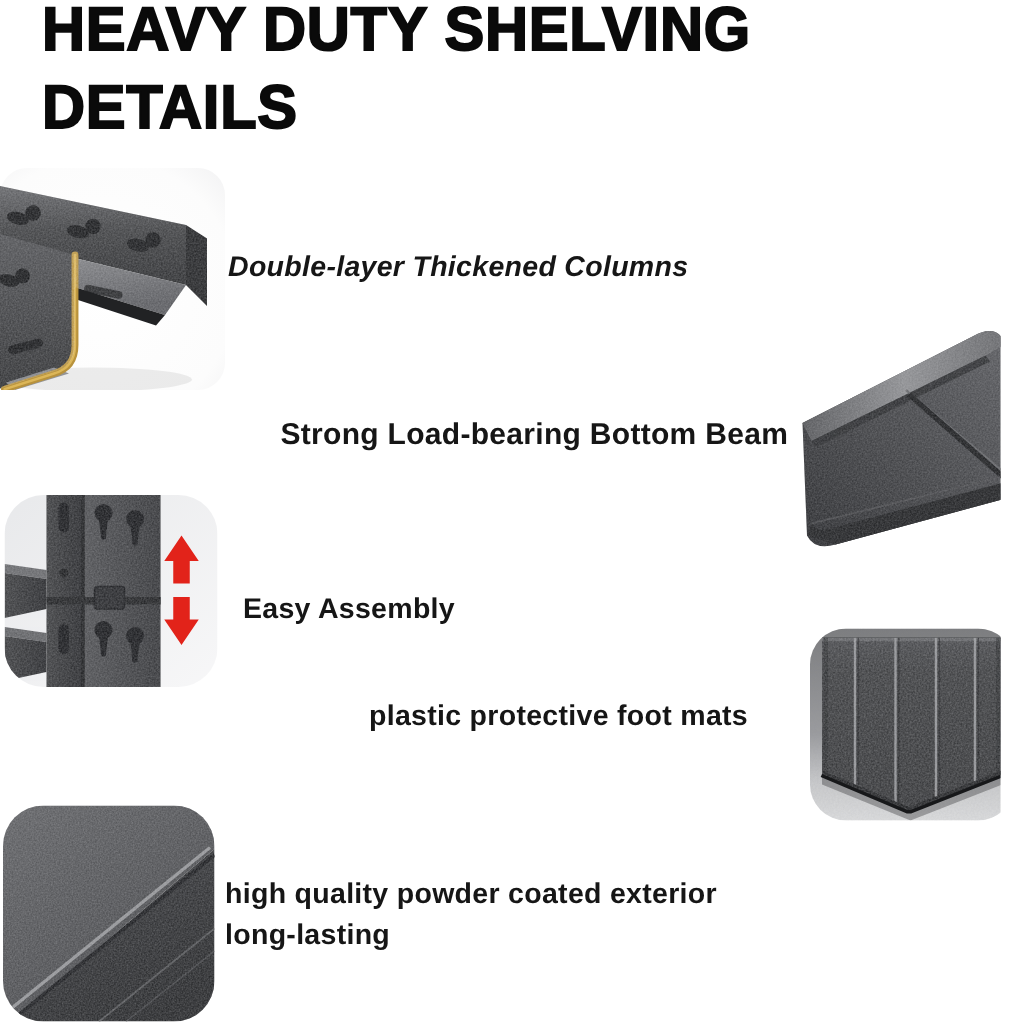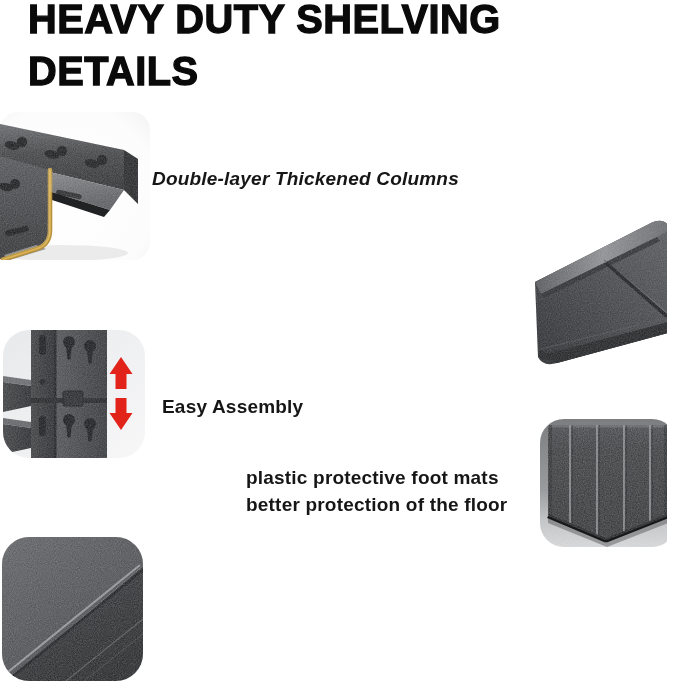--- a/index.html
+++ b/index.html
@@ -10,21 +10,21 @@
          font-size:41px;line-height:52px;font-weight:700;letter-spacing:.5px;
          color:var(--title-text,#0a0a0a);
          -webkit-text-stroke:1.3px currentColor;
          transform:scaleX(.97);transform-origin:left top;}
   .tl{display:block;white-space:nowrap;}
   .label{position:absolute;font-weight:700;font-size:19px;line-height:24px;
          color:var(--body-text,#161616);white-space:nowrap;letter-spacing:.2px;}
   .lbl-columns{left:152px;top:167px;font-style:italic;}
   .lbl-beam{left:187px;top:278px;font-size:20px;}
   .lbl-assembly{left:162px;top:395px;}
-  .lbl-footmats{left:246px;top:464px;line-height:27px;}
+  .lbl-footmats{left:246px;top:464px;line-height:27px;text-align:center;}
   .lbl-powder{left:150px;top:583px;line-height:27px;}
   .photo{position:absolute;margin:0;}
   .photo svg{display:block;}
   .ph-columns{left:0;top:112px;}
   .ph-beam{left:533px;top:216px;}
   .ph-assembly{left:3px;top:330px;}
   .ph-footmat{left:540px;top:419px;}
   .ph-powder{left:2px;top:537px;}
 </style>
 </head>
@@ -97,20 +97,21 @@
       <g fill="#121315" transform="translate(15,72)">
         <circle r="5"></circle>
           <ellipse cx="-9" cy="3" rx="7" ry="4" transform="rotate(14 -9 3)"></ellipse>
       </g>
       <rect x="5" y="116" width="24" height="6" rx="3" fill="#131416" transform="rotate(-14 17 119)"></rect>
       <rect width="150" height="148" clip-path="url(#g1clip)" filter="url(#g1nz)"></rect>
     </svg>
   </figure>
   <div class="label lbl-columns">Double-layer Thickened Columns</div>
 
+  <div class="label lbl-beam">Strong Load-bearing Bottom Beam</div>
   <figure class="photo ph-beam">
     <svg width="146" height="152" viewBox="0 0 146 152">
       <defs>
         <linearGradient id="g2face" x1="1" y1="0" x2="0" y2="1">
           <stop offset="0" stop-color="#55565a"></stop>
             <stop offset="0.55" stop-color="#3a3b3e"></stop>
             <stop offset="1" stop-color="#232427"></stop>
         </linearGradient>
         <linearGradient id="g2edge" x1="0" y1="0" x2="1" y2="0">
           <stop offset="0" stop-color="#505154"></stop>
@@ -205,21 +206,20 @@
           <polygon points="118,27 129.5,44 123.5,44 123.5,59 112.5,59 112.5,44 106.5,44"></polygon>
           <polygon points="112.5,68 123.5,68 123.5,83 129.5,83 118,100 106.5,83 112.5,83"></polygon>
         </g>
       </g>
     </svg>
   </figure>
   <div class="label lbl-assembly">Easy Assembly</div>
 
   <div class="label lbl-footmats">
     <div>plastic protective foot mats</div>
-    <div>better protection of the floor</div>
   </div>
   <figure class="photo ph-footmat">
     <svg width="136" height="128" viewBox="0 0 136 128">
       <defs>
         <linearGradient id="g4floor" x1="0" y1="0" x2="0" y2="1">
           <stop offset="0" stop-color="#7c7d7f"></stop>
             <stop offset="0.55" stop-color="#9c9da0"></stop>
             <stop offset="0.8" stop-color="#cbccce"></stop>
             <stop offset="1" stop-color="#dedfe0"></stop>
         </linearGradient>
@@ -292,15 +292,17 @@
         <polygon points="141,29 141,144 6,144" fill="url(#g5dark)"></polygon>
         <path d="M1,139 L138,28" stroke="#8e8f92" stroke-width="2.2"></path>
         <path d="M5,144 L141,33" stroke="#121316" stroke-width="2.4"></path>
         <path d="M64,144 L141,82" stroke="#595a5d" stroke-width="1.2" opacity="0.8"></path>
         <path d="M82,144 L141,97" stroke="#4a4b4e" stroke-width="1" opacity="0.7"></path>
         <rect width="141" height="144" filter="url(#g5nz)"></rect>
       </g>
     </svg>
   </figure>
   <div class="label lbl-powder">
+    <div>high quality powder coated exterior</div>
+    <div>long-lasting</div>
   </div>
 
 </div>
 
 </body></html>

